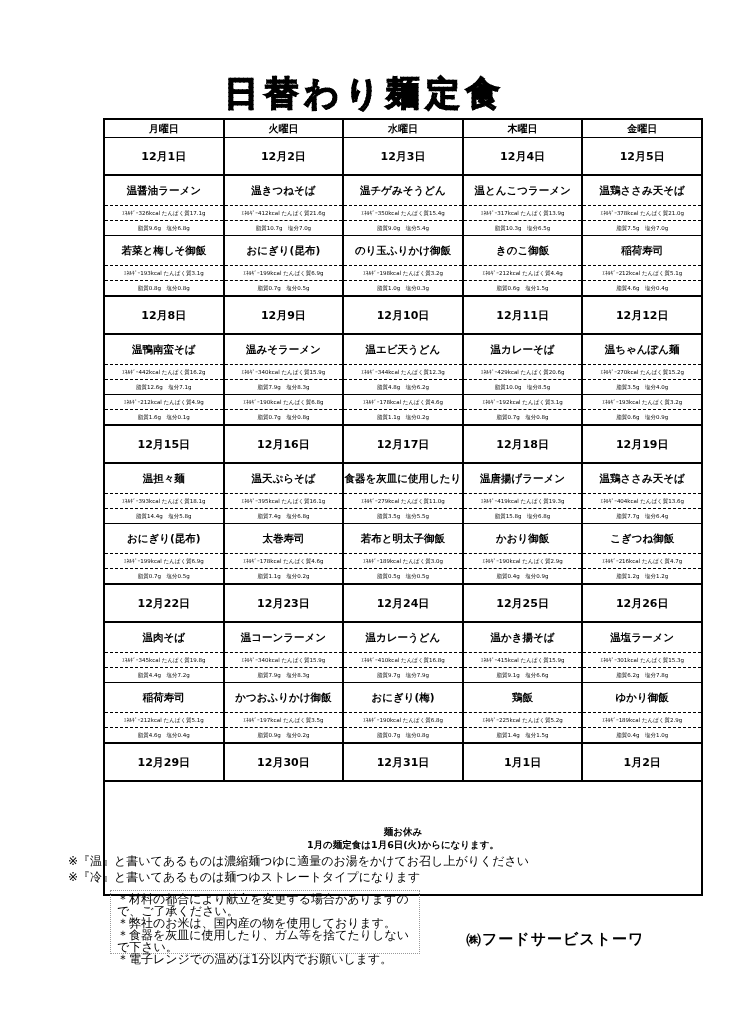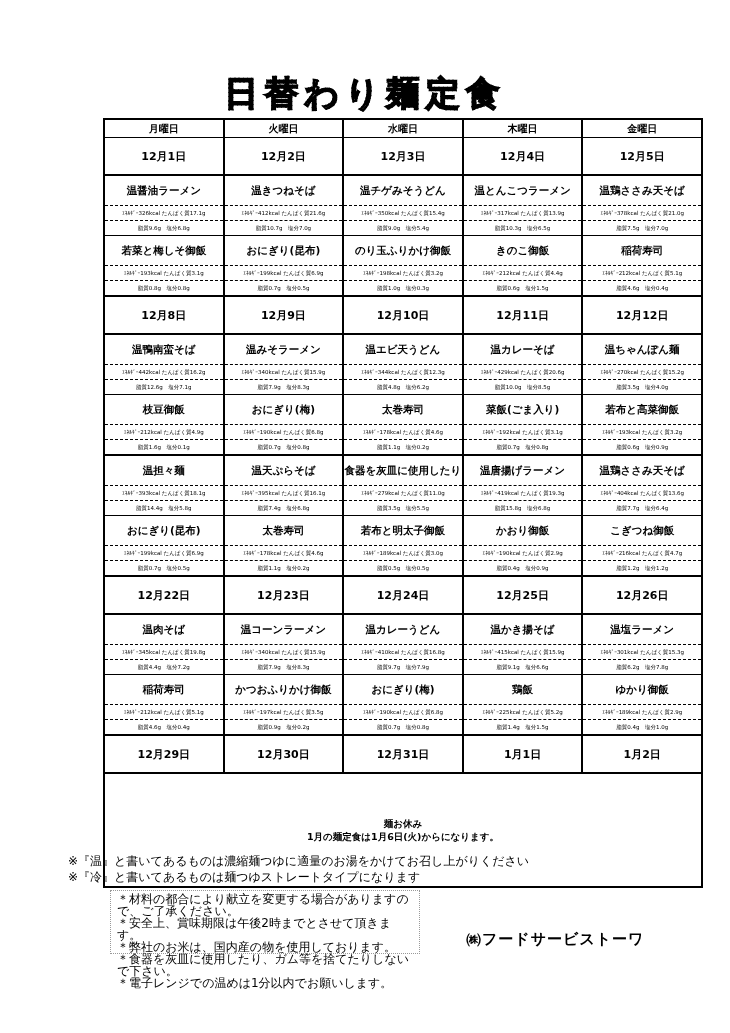--- a/index.html
+++ b/index.html
@@ -114,41 +114,41 @@
         <td>ｴﾈﾙｷﾞｰ429kcal たんぱく質20.6g</td>
         <td>ｴﾈﾙｷﾞｰ270kcal たんぱく質15.2g</td>
       </tr>
       <tr class="nut2">
         <td>脂質12.6g　塩分7.1g</td>
         <td>脂質7.9g　塩分8.3g</td>
         <td>脂質4.8g　塩分6.2g</td>
         <td>脂質10.0g　塩分8.5g</td>
         <td>脂質3.5g　塩分4.0g</td>
       </tr>
-      <tr class="dish">
-        <td>枝豆御飯</td>
-        <td>おにぎり(梅)</td>
-        <td>太巻寿司</td>
-        <td>菜飯(ごま入り)</td>
-        <td>若布と高菜御飯</td>
-      </tr>
       <tr class="nut1">
         <td>ｴﾈﾙｷﾞｰ212kcal たんぱく質4.9g</td>
         <td>ｴﾈﾙｷﾞｰ190kcal たんぱく質6.8g</td>
         <td>ｴﾈﾙｷﾞｰ178kcal たんぱく質4.6g</td>
         <td>ｴﾈﾙｷﾞｰ192kcal たんぱく質3.1g</td>
         <td>ｴﾈﾙｷﾞｰ193kcal たんぱく質3.2g</td>
       </tr>
       <tr class="nut2 last">
         <td>脂質1.6g　塩分0.1g</td>
         <td>脂質0.7g　塩分0.8g</td>
         <td>脂質1.1g　塩分0.2g</td>
         <td>脂質0.7g　塩分0.8g</td>
         <td>脂質0.6g　塩分0.9g</td>
       </tr>
+      <tr class="date">
+        <td>12月15日</td>
+        <td>12月16日</td>
+        <td>12月17日</td>
+        <td>12月18日</td>
+        <td>12月19日</td>
+      </tr>
       <tr class="dish">
         <td>温担々麺</td>
         <td>温天ぷらそば</td>
         <td>食器を灰皿に使用したり</td>
         <td>温唐揚げラーメン</td>
         <td>温鶏ささみ天そば</td>
       </tr>
       <tr class="nut1">
         <td>ｴﾈﾙｷﾞｰ393kcal たんぱく質18.1g</td>
         <td>ｴﾈﾙｷﾞｰ395kcal たんぱく質16.1g</td>
@@ -249,19 +249,18 @@
     </tbody>
 </table>
 
 <div class="notes-main">
   <div>※『温』と書いてあるものは濃縮麺つゆに適量のお湯をかけてお召し上がりください</div>
   <div>※『冷』と書いてあるものは麺つゆストレートタイプになります</div>
 </div>
 
 <div class="notes-box">
   <div>＊材料の都合により献立を変更する場合がありますので、ご了承ください。</div>
-  <div>＊安全上、賞味期限は午後2時までとさせて頂きます。</div>
   <div>＊弊社のお米は、国内産の物を使用しております。</div>
   <div>＊食器を灰皿に使用したり、ガム等を捨てたりしないで下さい。</div>
   <div>＊電子レンジでの温めは1分以内でお願いします。</div>
 </div>
 
 <div class="company">㈱フードサービストーワ</div>
 
 </body></html>

